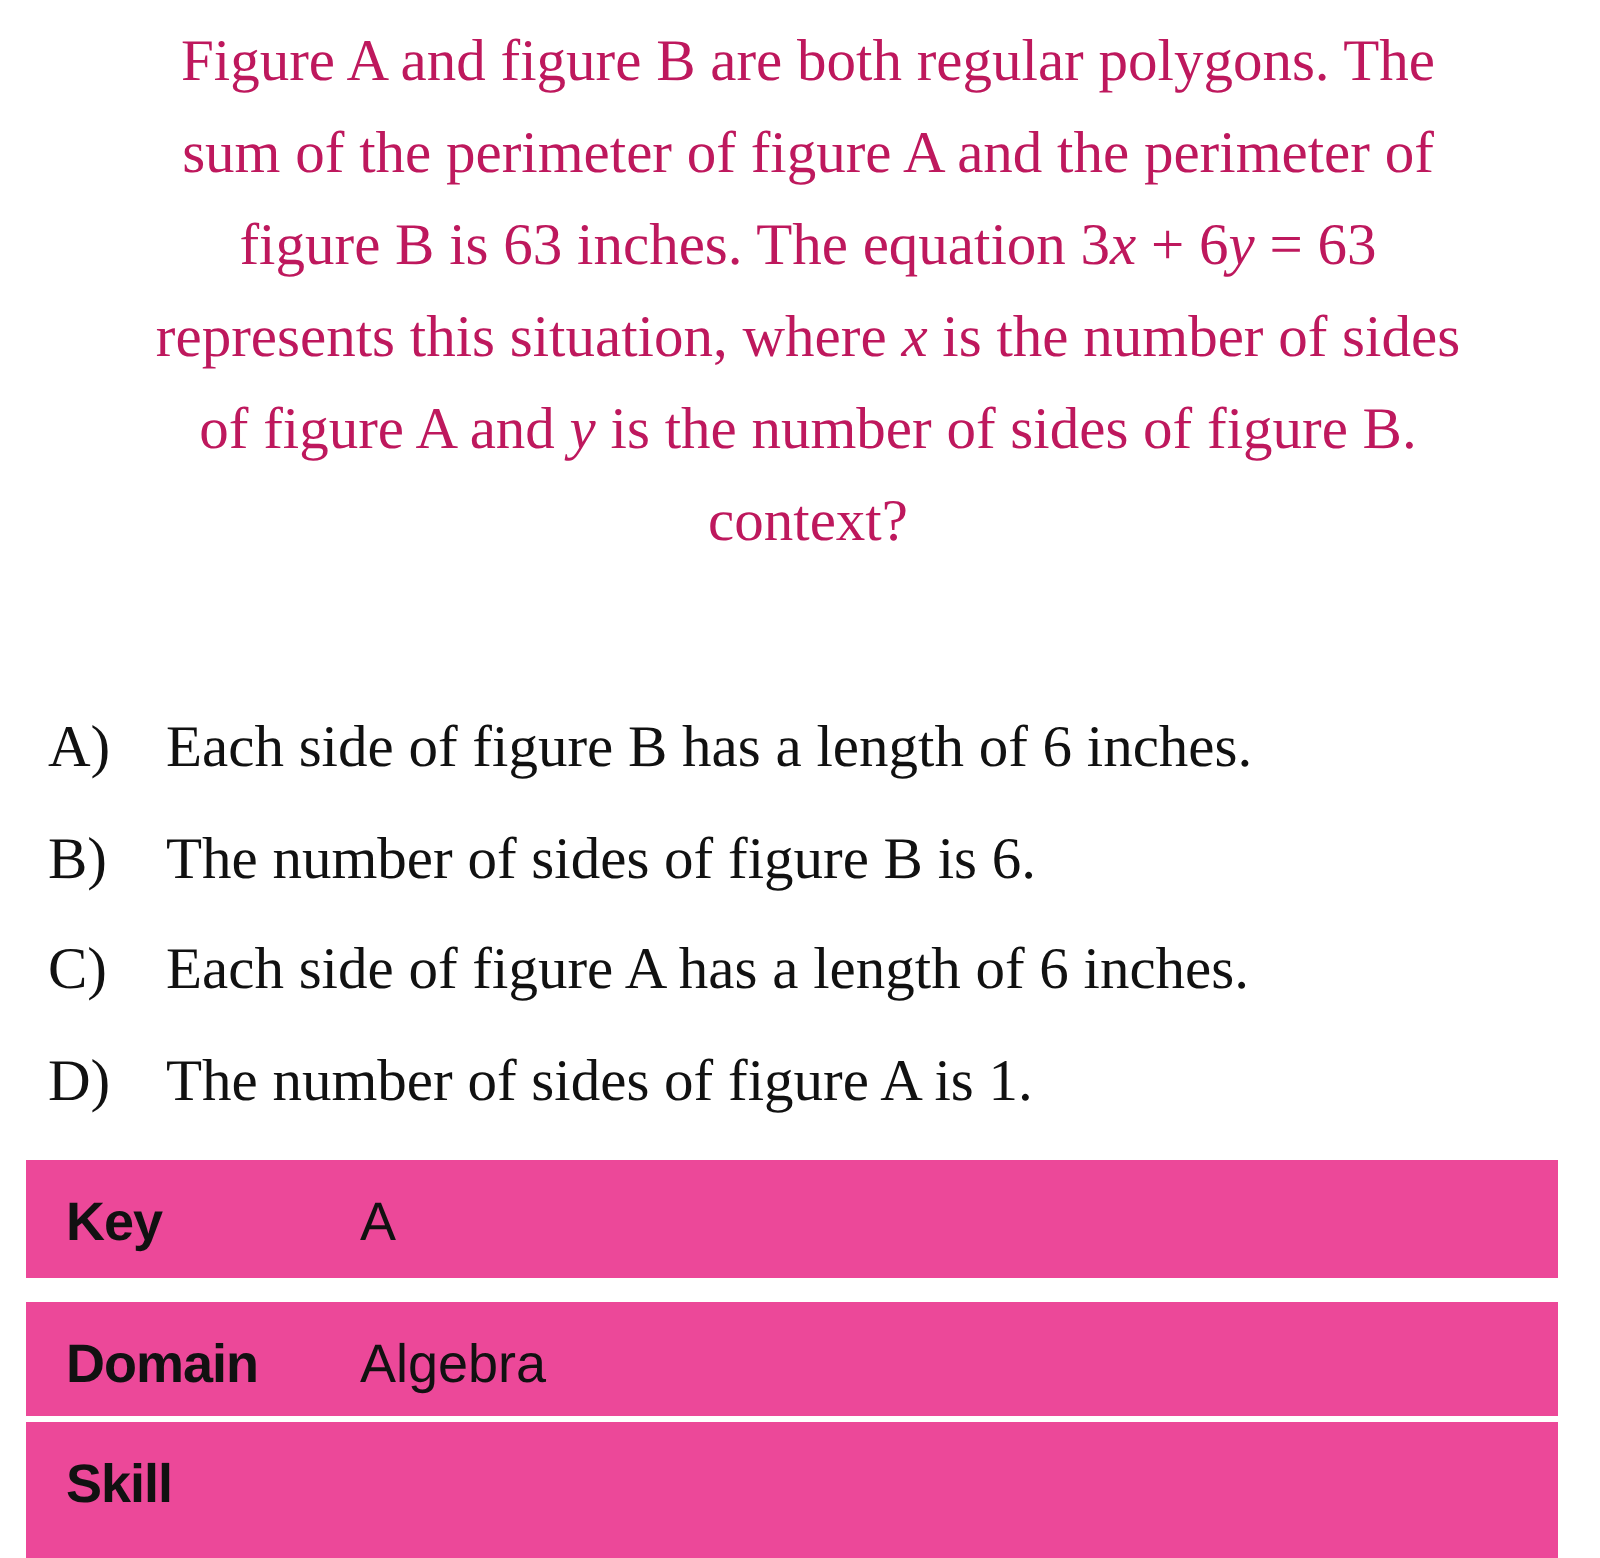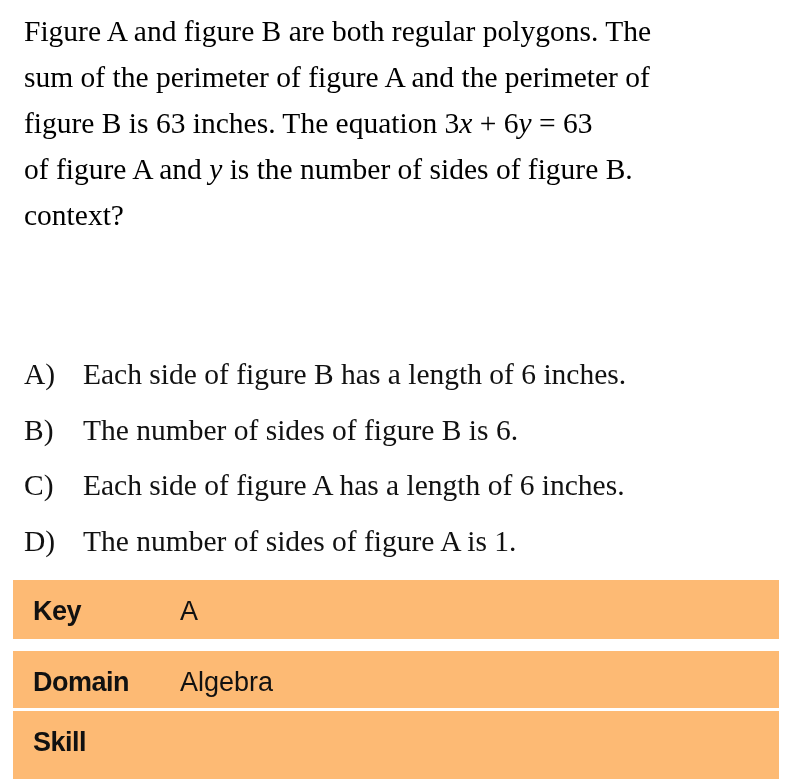--- a/index.html
+++ b/index.html
@@ -1,52 +1,53 @@
 <!DOCTYPE html>
 <html><head>
 <meta charset="utf-8">
 <style>
   html, body { margin: 0; padding: 0; background: #ffffff; }
   body { width: 800px; height: 779px; overflow: hidden; position: relative; }
   .question {
     position: absolute; left: 24px; top: 8px; width: 760px;
     font-family: "Liberation Serif", "DejaVu Serif", serif;
-    font-size: 29.5px; line-height: 46px; color: #000000;
+    font-size: 29.5px; line-height: 46px; color: #be185d; text-align: center;
   }
   .question .var { font-style: italic; }
   .choices {
     position: absolute; left: 24px; top: 347px; width: 760px;
     font-family: "Liberation Serif", "DejaVu Serif", serif;
     font-size: 29.5px; color: #111111;
   }
   .choice { display: flex; height: 55.5px; align-items: center; }
   .choice-letter { width: 59px; flex: none; }
   .meta {
     position: absolute; left: 13px; top: 580px; width: 766px;
     font-family: "Liberation Sans", "DejaVu Sans", sans-serif;
     font-size: 27px; color: #111111;
   }
   .meta-row {
-    background: #fdba74; display: flex; align-items: flex-start;
+    background: #ec4899; display: flex; align-items: flex-start;
     margin-bottom: 3px; box-sizing: border-box; padding-top: 16px;
   }
   .meta-row.r0 { height: 59px; }
   .meta-row.r1 { height: 57px; margin-top: 12px; }
   .meta-row.r2 { height: 86px; margin-bottom: 0; }
   .meta-label { width: 167px; padding-left: 20px; font-weight: bold; flex: none; box-sizing: border-box; letter-spacing: -0.5px;}
   .meta-value { flex: 1; }
   .meta-value.italic { font-style: italic; }
 </style>
 </head>
 <body>
 
 <div class="question">
   <div>Figure A and figure B are both regular polygons. The</div>
   <div>sum of the perimeter of figure A and the perimeter of</div>
   <div><span>figure B is 63 inches. The equation 3</span><span class="var">x</span><span> + 6</span><span class="var">y</span><span> = 63</span></div>
+  <div><span>represents this situation, where </span><span class="var">x</span><span> is the number of sides</span></div>
   <div><span>of figure A and </span><span class="var">y</span><span> is the number of sides of figure B.</span></div>
   <div>context?</div>
 </div>
 
 <div class="choices">
   <div class="choice">
     <span class="choice-letter">A)</span>
     <span>Each side of figure B has a length of 6 inches.</span>
   </div>
   <div class="choice">

